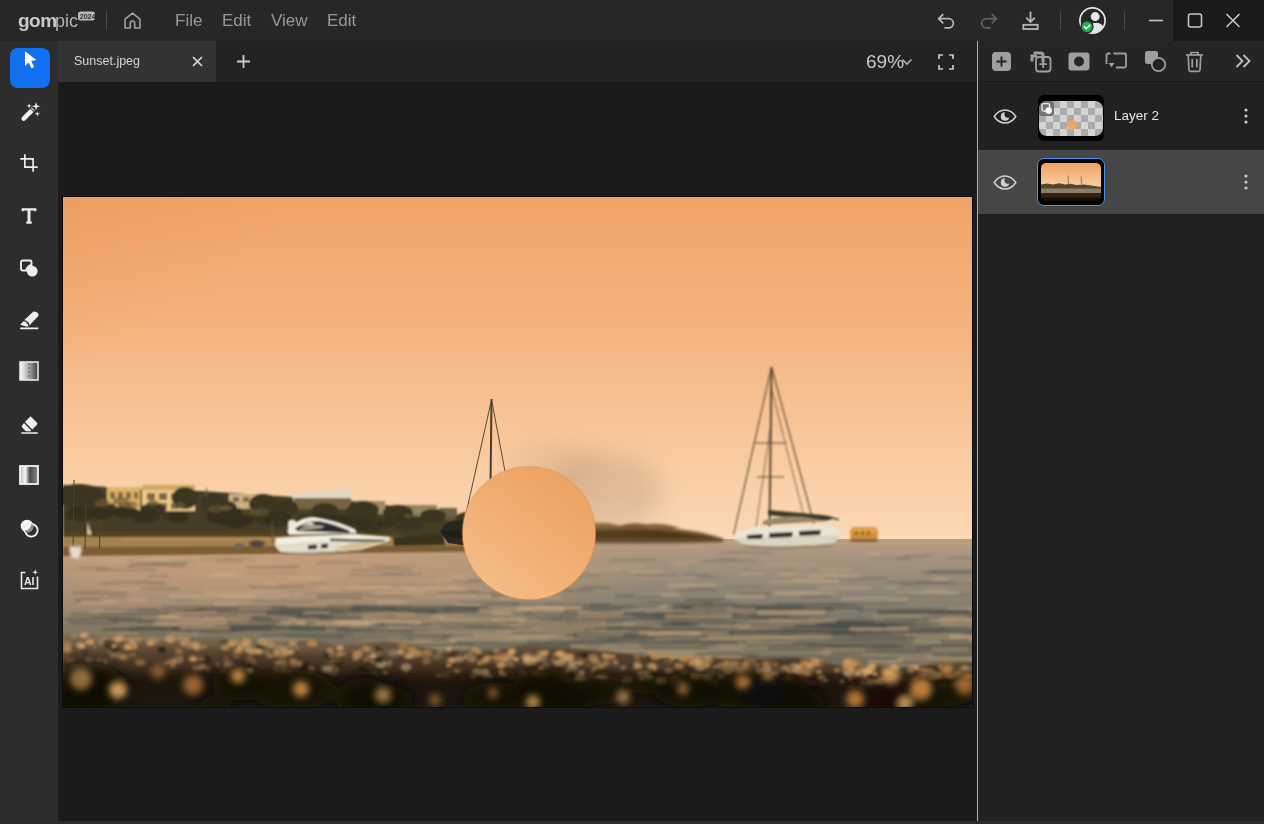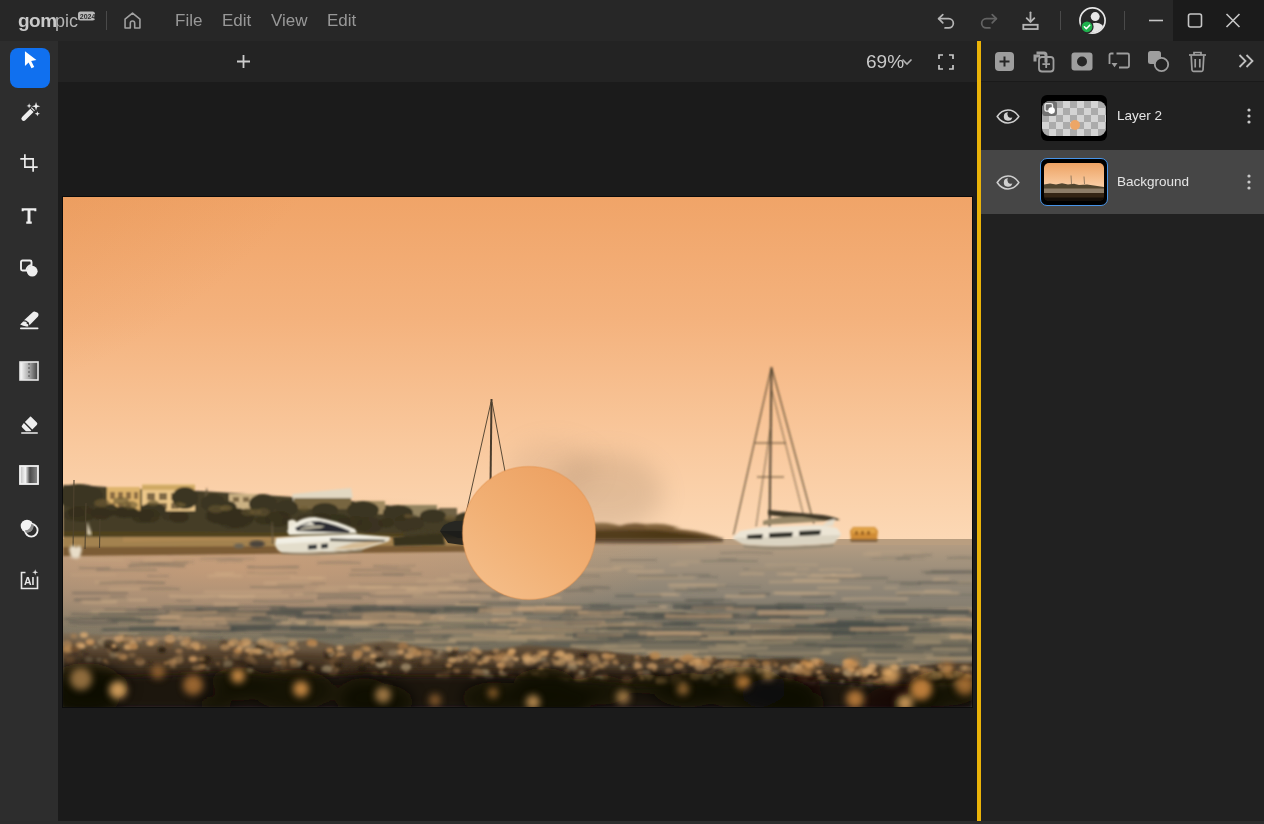--- a/index.html
+++ b/index.html
@@ -13,21 +13,21 @@
   .sidebar { position:absolute; left:0; top:41px; width:58px; height:783px; background:#2d2d2d; }
   .tool { position:absolute; left:8px; width:42px; height:42px; border-radius:8px;
           display:flex; align-items:flex-start; justify-content:center; }
   .tool.active { background:#1070ef; left:10px; width:40px; height:40px; }
   .tabrow { position:absolute; left:58px; top:41px; width:919px; height:41px; background:#232323; }
   .tab { position:absolute; left:0; top:0; width:158px; height:41px; background:#333333; }
   .tabtitle { position:absolute; left:16px; top:0; line-height:41px; color:#d4d4d4; font-size:13px; }
   .canvas { position:absolute; left:58px; top:82px; width:919px; height:742px; background:#1b1b1b; }
   .photo { position:absolute; left:5px; top:115px; width:909px; height:510px; outline:1.5px solid #0b0b0b; }
   .rpanel { position:absolute; left:977px; top:41px; width:287px; height:783px; background:#212121;
-            border-left:4px solid #eab308; }
+            border-left:1px solid #eab308; }
   .ricons { position:absolute; left:0; top:0; width:287px; height:41px; background:#252525; border-bottom:1px solid #1a1a1a; }
   .lrow { position:absolute; left:0; width:287px; height:64px; }
   .lrow.sel { background:#464646; }
   .lname { position:absolute; left:136px; top:0; height:64px; line-height:64px; color:#e5e5e5; font-size:13.5px; }
   .dots3 { position:absolute; left:266px; top:50%; transform:translateY(-50%); }
 </style>
 </head>
 <body>
 
 <div class="titlebar">
@@ -184,20 +184,26 @@
   <div class="tool" style="top:527px">
     <svg width="24" height="24" viewBox="0 0 24 24" fill="none" stroke="#e8e8e8" stroke-width="1.6">
       <path d="M8.5 4.5 H4.5 V20.5 H20.5 V8.5"></path>
       <text x="7" y="16.5" font-family="Liberation Sans, sans-serif" font-size="10.5" font-weight="bold" fill="#e8e8e8" stroke="none">AI</text>
       <path d="M18.2 1.2 L18.9 3.5 L21.2 4.2 L18.9 4.9 L18.2 7.2 L17.5 4.9 L15.2 4.2 L17.5 3.5 Z" fill="#e8e8e8" stroke="none"></path>
     </svg>
   </div>
 </div>
 
 <div class="tabrow">
+  <div class="tab">
+    <div class="tabtitle" style="font-size:12.5px">Sunset.jpeg</div>
+    <svg style="position:absolute;left:133px;top:14px" width="13" height="13" viewBox="0 0 13 13">
+      <path d="M2 2 L11 11 M11 2 L2 11" stroke="#d8d8d8" stroke-width="1.7"></path>
+    </svg>
+  </div>
   <svg style="position:absolute;left:178px;top:13px" width="15" height="15" viewBox="0 0 15 15">
     <path d="M7.5 1 V14 M1 7.5 H14" stroke="#cccccc" stroke-width="1.8"></path>
   </svg>
   <div style="position:absolute;left:808px;top:0;height:41px;line-height:41px;color:#c9c9c9;font-size:19px;">69%</div>
   <svg style="position:absolute;left:843px;top:17px" width="12" height="8" viewBox="0 0 12 8">
     <path d="M1.5 1.5 L6 6 L10.5 1.5" fill="none" stroke="#b0b0b0" stroke-width="1.6"></path>
   </svg>
   <svg style="position:absolute;left:880px;top:13px" width="16" height="16" viewBox="0 0 16 16" fill="none" stroke="#c9c9c9" stroke-width="1.7">
     <path d="M1 5 V1 H5 M11 1 H15 V5 M15 11 V15 H11 M5 15 H1 V11"></path>
   </svg>
@@ -1744,21 +1750,20 @@
       </defs>
       <g clip-path="url(#bgclip)">
         <rect width="60" height="26" fill="url(#tsky)"></rect>
         <path d="M0 26 L0 21.5 L6 20.5 L12 21.5 L18 20.2 L24 21.6 L30 20.8 L35 22 L43 21.6 L60 24 L60 26 Z" fill="#52462f"></path>
         <path d="M27 12.5 L27.5 21 M40 13.5 L40.5 21" stroke="#7c6a52" stroke-width="0.8"></path>
         <rect y="25.5" width="60" height="5" fill="#8d7d68"></rect>
         <rect y="30" width="60" height="8" fill="#332414"></rect>
         <rect y="34.5" width="60" height="3.5" fill="#140e08"></rect>
       </g>
     </svg>
-    <div class="lname">Background</div>
     <svg class="dots3" width="4" height="16" viewBox="0 0 4 16" fill="#c9c9c9">
       <circle cx="2" cy="2" r="1.6"></circle>
         <circle cx="2" cy="8" r="1.6"></circle>
         <circle cx="2" cy="14" r="1.6"></circle>
     </svg>
   </div>
 </div>
 
 <div style="position:absolute;left:0;top:821px;width:1264px;height:3px;background:#2c2c2c;"></div>
 

